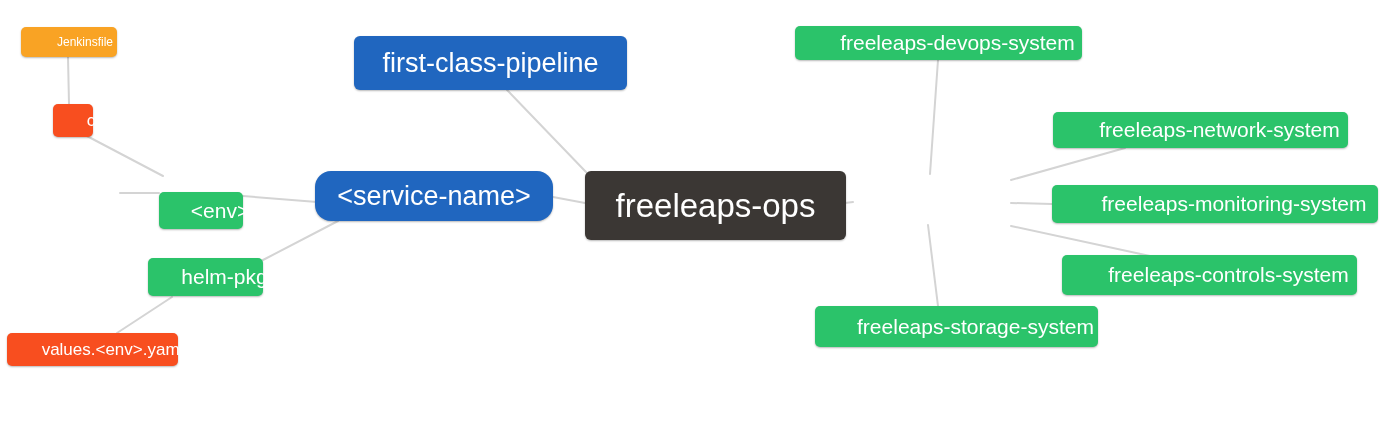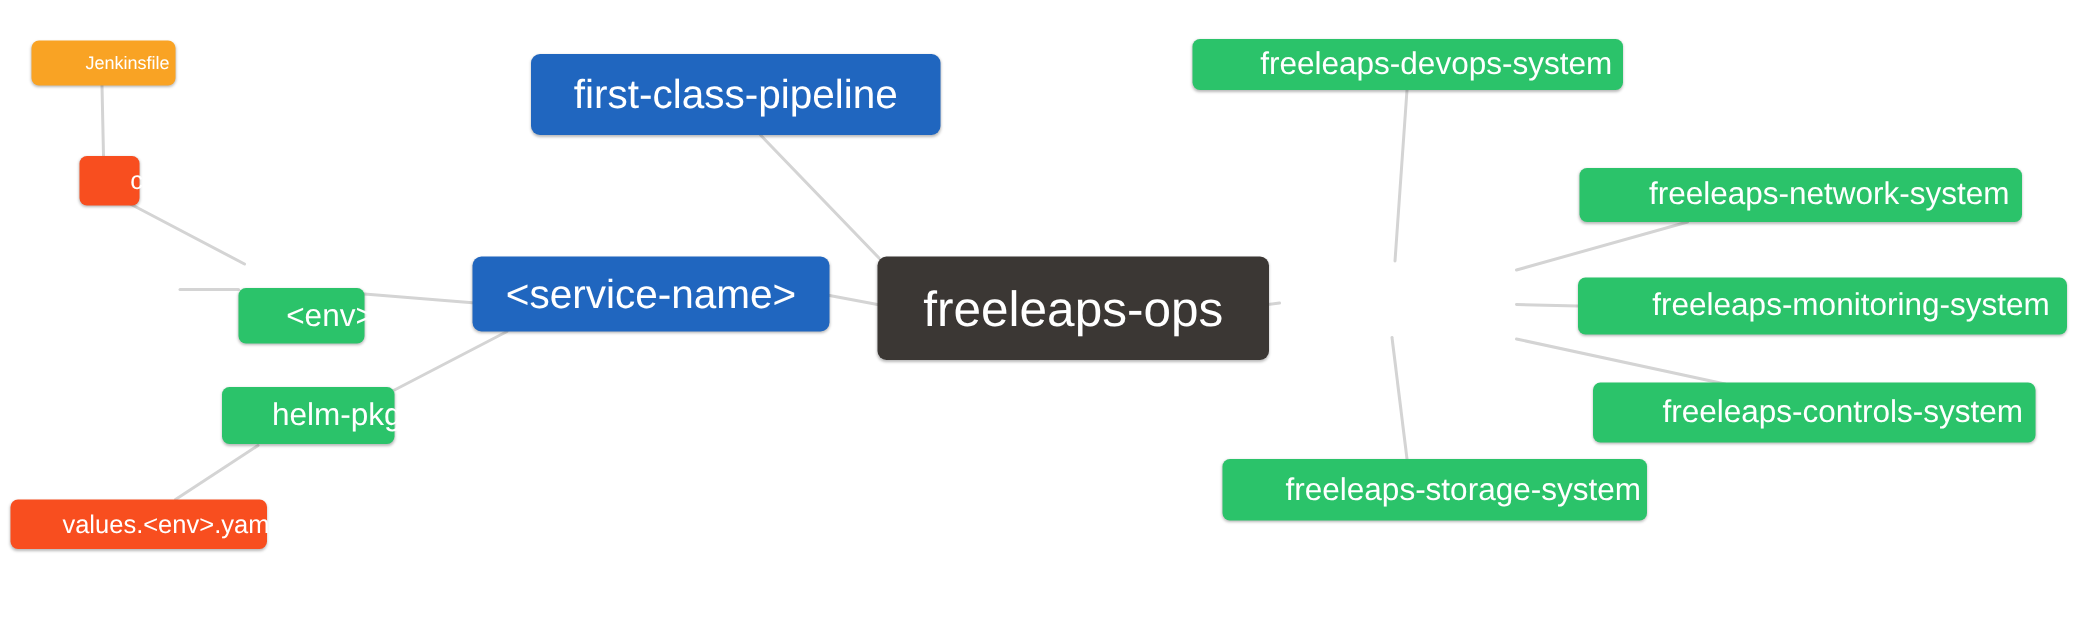--- a/index.html
+++ b/index.html
@@ -70,21 +70,21 @@
 
 
   <div class="node c-green" style="left:159px; top:176px; width:84px;  height:37px; font-size:21px;margin-top:16px;">&lt;env&gt;</div>
 
   <div class="node c-green" style="left:148px; top:258px; width:115px; height:38px; font-size:21px;">helm-pkg</div>
 
   <div class="node c-red" style="left:7px;   top:333px; width:171px; height:33px; font-size:17px;">values.&lt;env&gt;.yaml</div>
 
   <div class="node c-blue" style="left:315px; top:36px;  width:273px; height:54px; font-size:27px;margin-left:39px;">first-class-pipeline</div>
 
-  <div class="node c-blue" style="left:315px; top:171px; width:238px; height:50px; font-size:27px;">&lt;service-name&gt;</div>
+  <div class="node c-blue" style="left:315px; top:171px; width:238px; height:50px; font-size:27px;border-radius:16px;">&lt;service-name&gt;</div>
 
   <div class="node c-root" style="left:585px; top:171px; width:261px; height:69px; font-size:33px;">freeleaps-ops</div>
 
 
   <div class="node c-green" style="left:795px; top:26px;  width:287px; height:34px; font-size:21px;">freeleaps-devops-system</div>
 
   <div class="node c-green" style="left:1053px;top:112px; width:295px; height:36px; font-size:21px;">freeleaps-network-system</div>
 
   <div class="node c-green" style="left:1052px;top:185px; width:326px; height:38px; font-size:21px;">freeleaps-monitoring-system</div>
 

